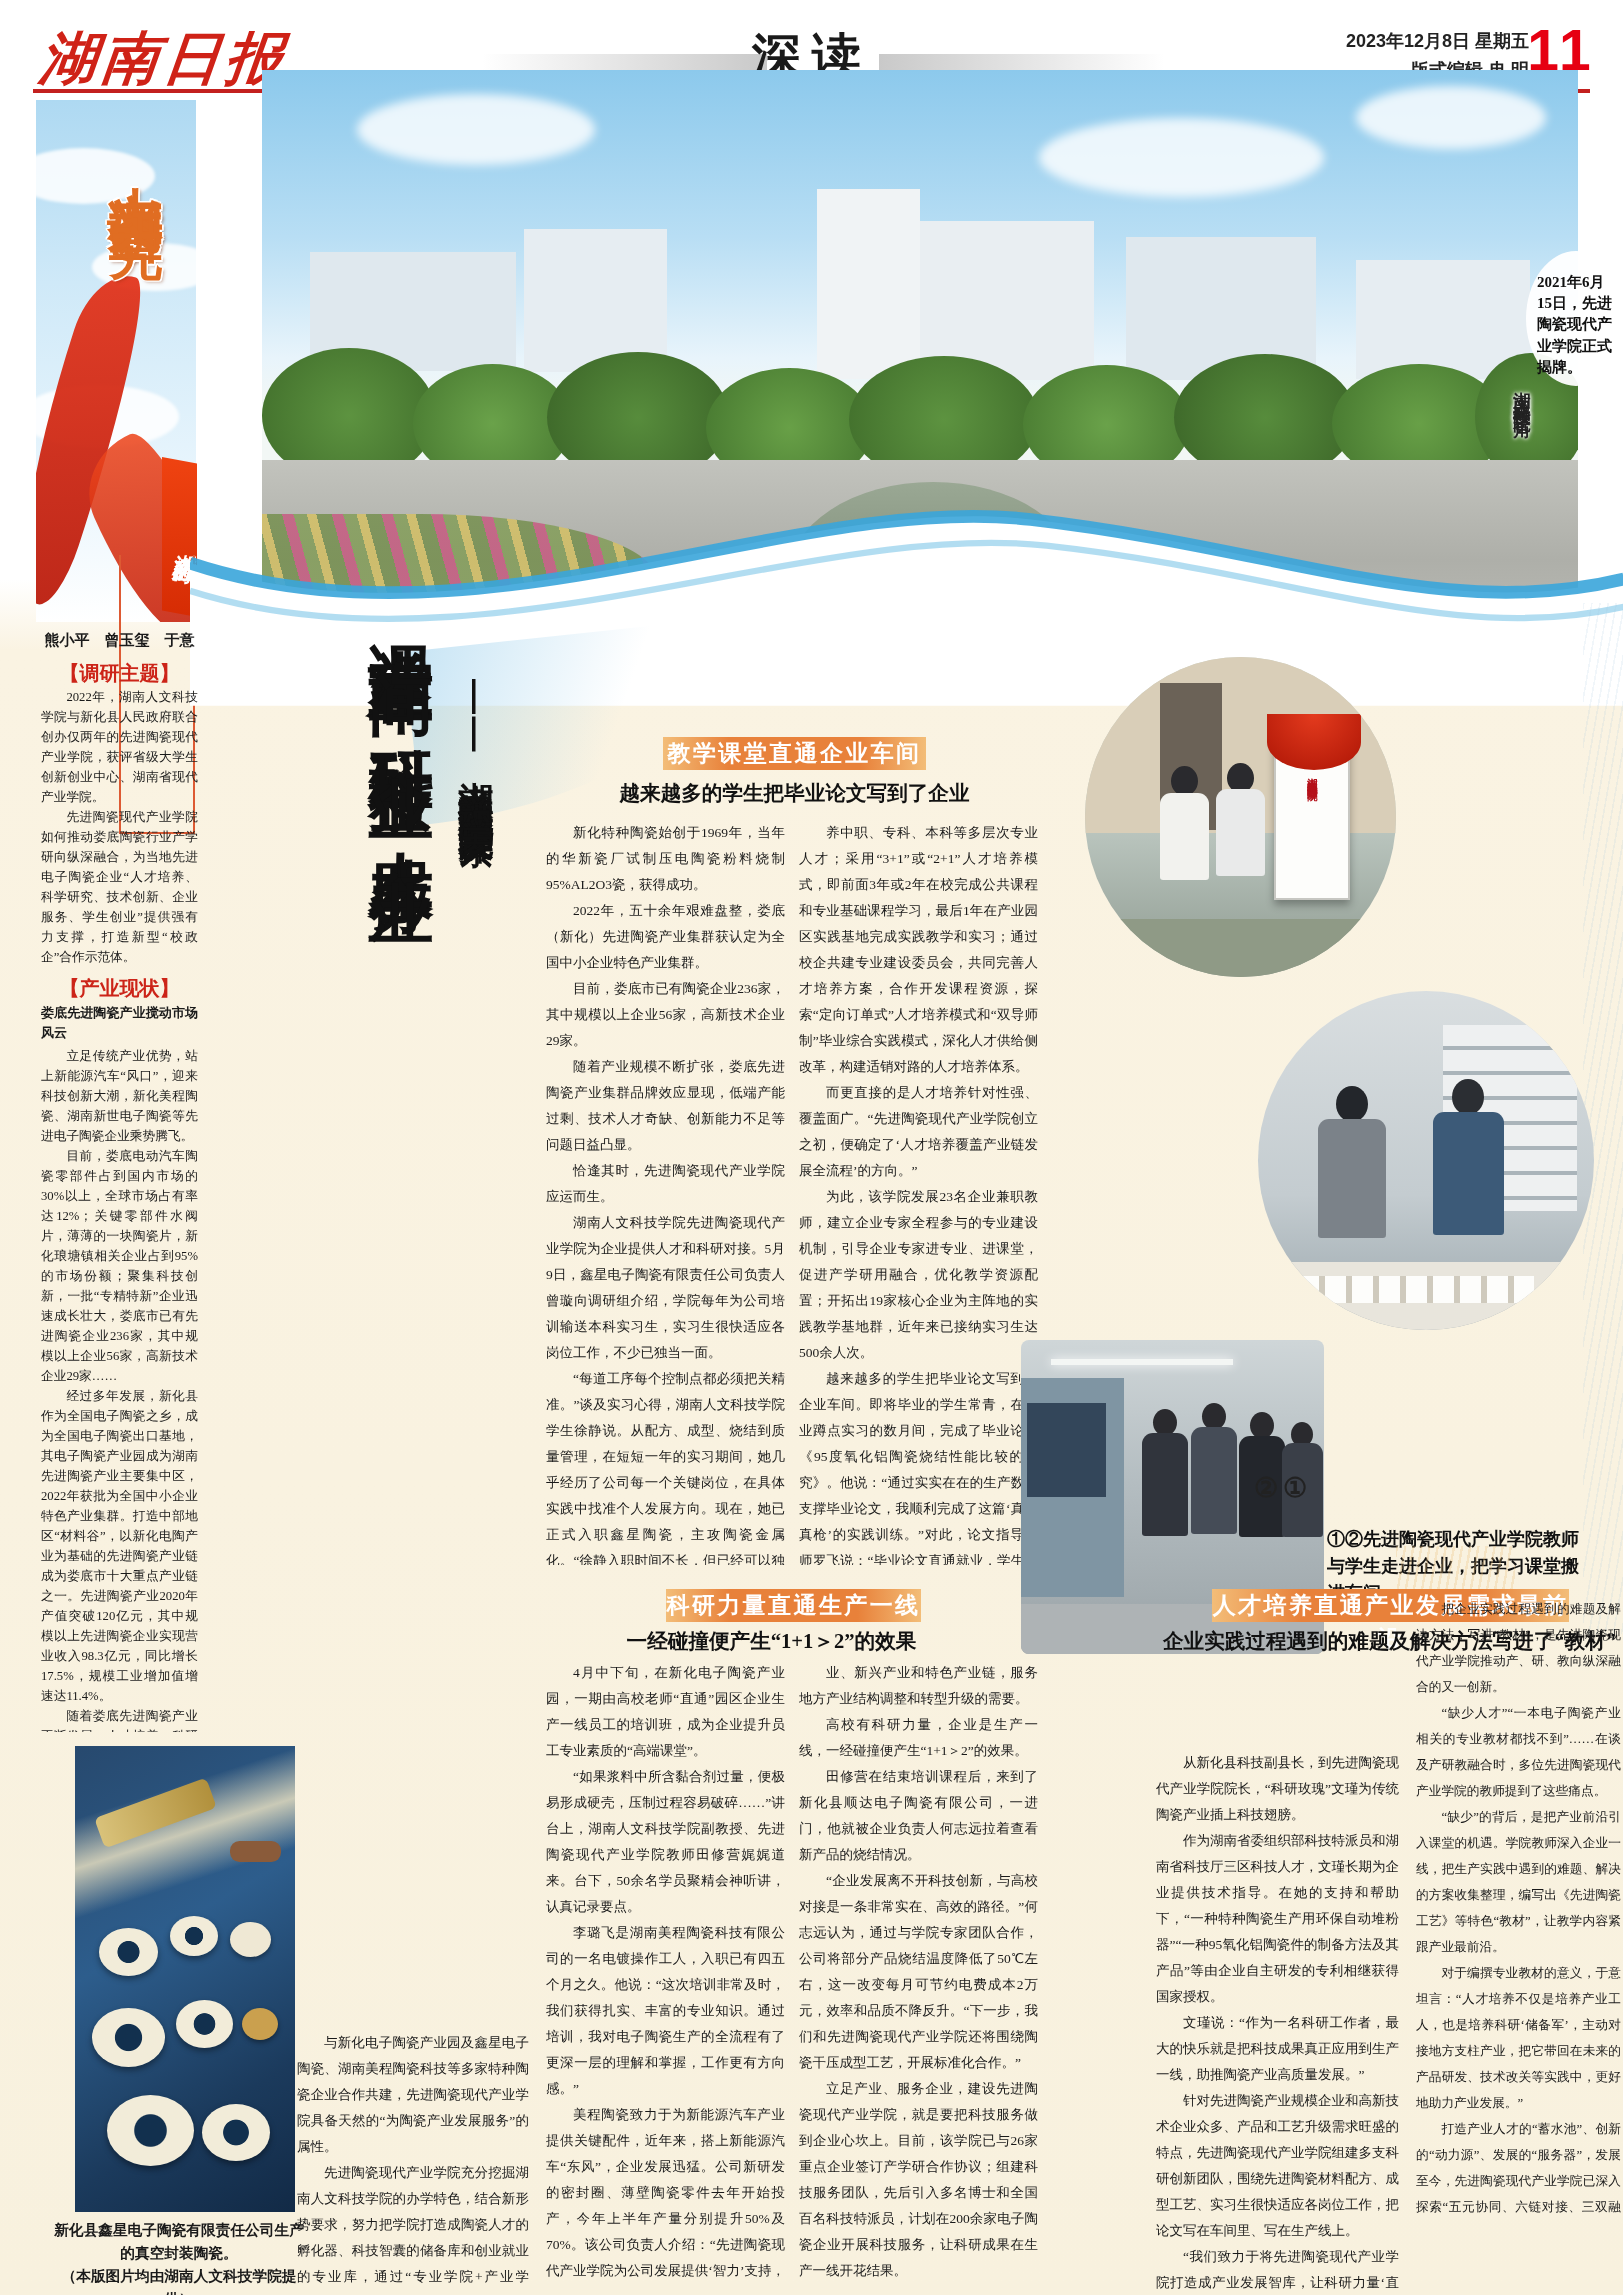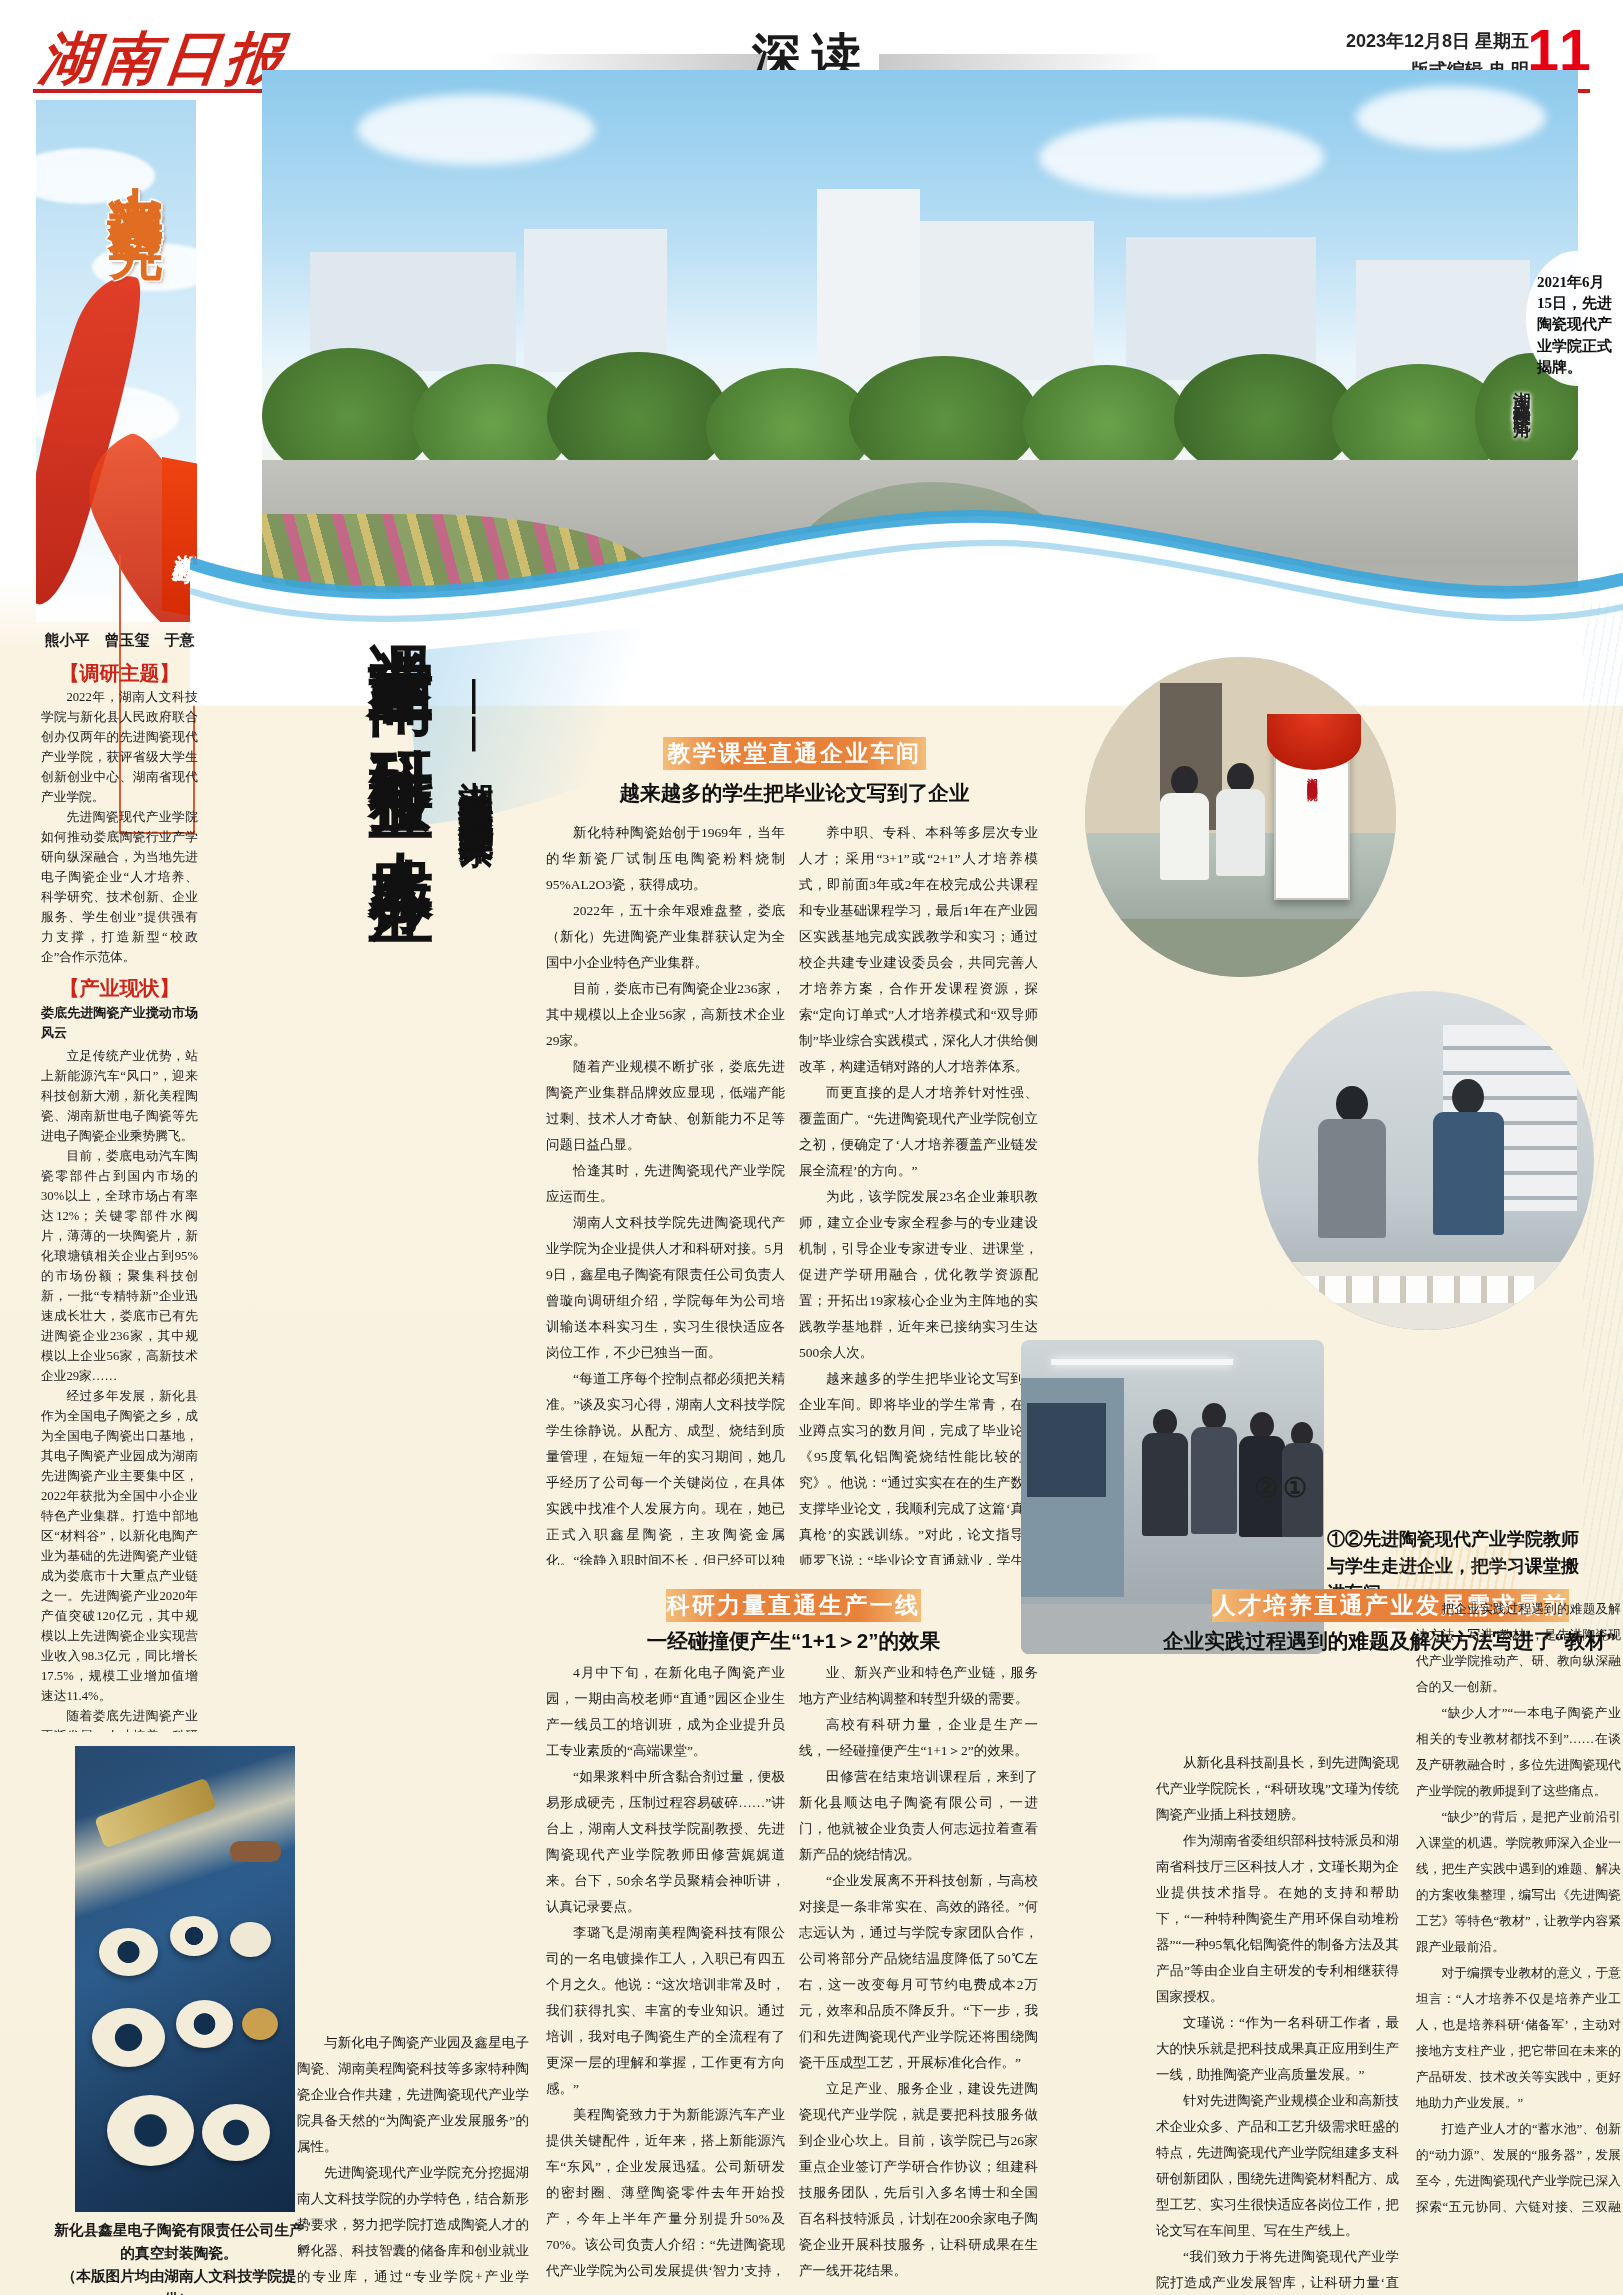--- a/index.html
+++ b/index.html
@@ -313,21 +313,21 @@
       <div class="head" style="width:22px;height:25px;"></div>
         <div class="body" style="width:41px;height:94px;background:#3a3f48;"></div>
       </div>
     <div style="position:absolute;left:0;bottom:0;width:100%;height:16%;background:#aeb3b5;"></div>
   </div>
 
   <div class="abs numlabels">②①</div>
   <div class="abs cap13">①②先进陶瓷现代产业学院教师与学生走进企业，把学习课堂搬进车间。</div>
 
   <div class="abs secbar" style="left:666px;top:1589px;width:255px;">科研力量直通生产一线</div>
-  <div class="abs secsub" style="left:547px;top:1627px;width:493px;">一经碰撞便产生“1+1＞2”的效果</div>
+  <div class="abs secsub" style="left:525px;top:1627px;width:493px;font-family:Liberation Serif, serif;">一经碰撞便产生“1+1＞2”的效果</div>
   <div class="abs col just" style="left:546px;top:1660px;width:239px;height:628px;">
       <p>4月中下旬，在新化电子陶瓷产业园，一期由高校老师“直通”园区企业生产一线员工的培训班，成为企业提升员工专业素质的“高端课堂”。</p>
       <p>“如果浆料中所含黏合剂过量，便极易形成硬壳，压制过程容易破碎……”讲台上，湖南人文科技学院副教授、先进陶瓷现代产业学院教师田修营娓娓道来。台下，50余名学员聚精会神听讲，认真记录要点。</p>
       <p>李璐飞是湖南美程陶瓷科技有限公司的一名电镀操作工人，入职已有四五个月之久。他说：“这次培训非常及时，我们获得扎实、丰富的专业知识。通过培训，我对电子陶瓷生产的全流程有了更深一层的理解和掌握，工作更有方向感。”</p>
       <p>美程陶瓷致力于为新能源汽车产业提供关键配件，近年来，搭上新能源汽车“东风”，企业发展迅猛。公司新研发的密封圈、薄壁陶瓷零件去年开始投产，今年上半年产量分别提升50%及70%。该公司负责人介绍：“先进陶瓷现代产业学院为公司发展提供‘智力’支持，在人才培养、产品检测与创新、企业管理等方面发挥着重要作用。”</p>
     </div>
   <div class="abs col just" style="left:799px;top:1660px;width:239px;height:628px;">
       <p>业、新兴产业和特色产业链，服务地方产业结构调整和转型升级的需要。</p>
       <p>高校有科研力量，企业是生产一线，一经碰撞便产生“1+1＞2”的效果。</p>
       <p>田修营在结束培训课程后，来到了新化县顺达电子陶瓷有限公司，一进门，他就被企业负责人何志远拉着查看新产品的烧结情况。</p>

